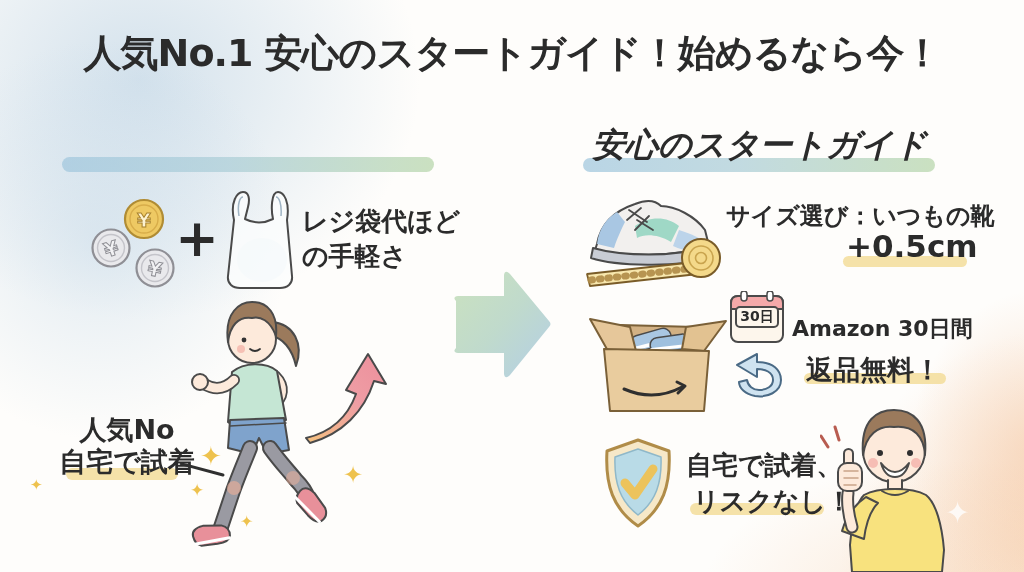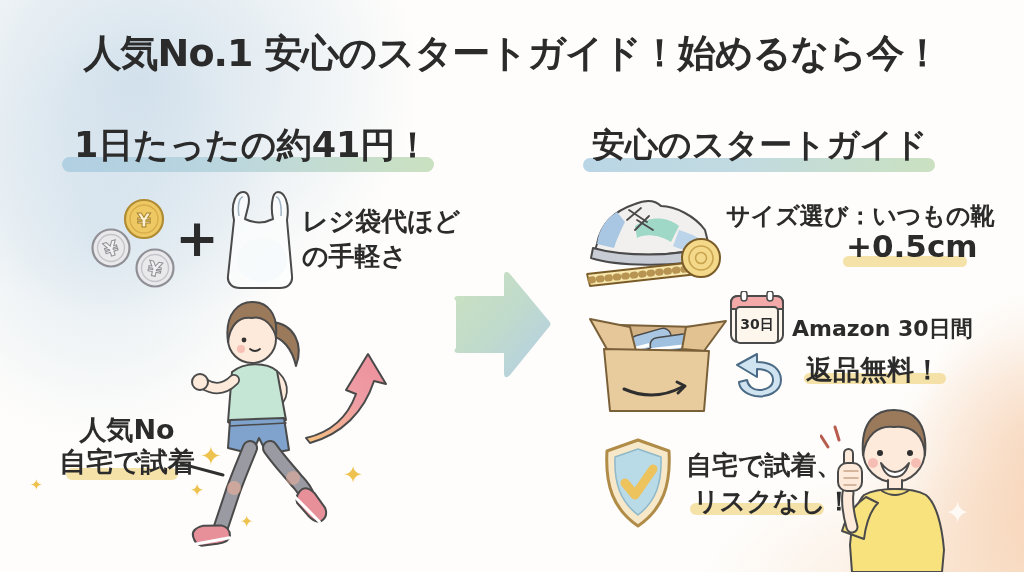--- a/index.html
+++ b/index.html
@@ -9,47 +9,46 @@
     font-family:"DejaVu Sans","Liberation Sans",sans-serif;
     color:#2b2b2b;font-weight:bold;
   }
   .wash{position:absolute;pointer-events:none;z-index:1;}
   .abs{position:absolute;z-index:3;white-space:nowrap;}
   .hl{position:absolute;z-index:2;border-radius:7px;}
   .hl-yellow{background:#f3dd9a;opacity:.85;}
   .underline-grad{background:linear-gradient(90deg,#a3c8de 0%,#aecfd8 45%,#b9d7ad 100%);opacity:.75;border-radius:8px;}
   .title{left:0;top:28px;width:1024px;text-align:center;font-size:38px;letter-spacing:-1px;}
   .h-left{left:74px;top:122px;font-size:35px;}
-  .h-right{left:592px;top:123px;font-size:33px;}
+  .h-right{left:592px;top:123px;font-size:33px;font-style:italic;}
   .cap{font-size:26px;line-height:35px;}
   .plus{left:174px;top:208px;width:46px;text-align:center;font-size:52px;}
   .knee{left:42px;top:414px;width:170px;text-align:center;font-size:27px;line-height:32px;white-space:nowrap;}
   .knee span{display:block;}
   .pointer{position:absolute;z-index:3;left:180px;top:462px;width:46px;height:3px;background:#2f2f2f;border-radius:2px;transform:rotate(15deg);transform-origin:left center;}
   .sparkle{position:absolute;z-index:3;color:#eec24e;line-height:1;}
   .sparkle.white{color:#ffffff;opacity:.8;}
   .cal-label-wrap{left:729px;top:306px;width:56px;display:flex;justify-content:center;}
-  .cal-label{font-size:14px;border:2px solid #4a4a4a;border-radius:5px;padding:8px 3px;background:#fdf6ec;}
+  .cal-label{font-size:14px;border:2px solid #4a4a4a;border-radius:5px;padding:0 3px;background:#fdf6ec;}
   svg{display:block;}
 </style>
 </head>
 <body>
 
 <div id="canvas">
 
   <div class="wash" style="left:-140px;top:-160px;width:560px;height:480px;background:radial-gradient(closest-side,rgba(176,203,224,.55),rgba(176,203,224,0));"></div>
   <div class="wash" style="left:-90px;top:40px;width:380px;height:400px;background:radial-gradient(closest-side,rgba(183,208,227,.40),rgba(183,208,227,0));"></div>
   <div class="wash" style="left:840px;top:330px;width:430px;height:430px;background:radial-gradient(closest-side,rgba(246,205,170,.65),rgba(246,205,170,0));"></div>
   <div class="wash" style="left:700px;top:460px;width:520px;height:280px;background:radial-gradient(closest-side,rgba(247,214,184,.55),rgba(247,214,184,0));"></div>
   <div class="wash" style="left:910px;top:290px;width:260px;height:320px;background:radial-gradient(closest-side,rgba(244,196,158,.5),rgba(244,196,158,0));"></div>
 
   <div class="abs title">人気No.1 安心のスタートガイド！始めるなら今！</div>
 
   <div class="hl underline-grad" style="left:62px;top:157px;width:372px;height:15px;"></div>
-  <div class="abs h-left">1日たったの約41円！</div>
 
   <svg class="abs" style="left:82px;top:192px;" width="100" height="100" viewBox="0 0 100 100">
     <circle cx="29" cy="56" r="18.5" fill="#e9e9ec" stroke="#8f8f95" stroke-width="2.2"></circle>
     <circle cx="29" cy="56" r="13.5" fill="none" stroke="#c4c4ca" stroke-width="1.4"></circle>
     <text x="29" y="64" font-size="20" text-anchor="middle" fill="#f2f2f4" stroke="#8f8f95" stroke-width="1" transform="rotate(-18 29 56)" font-weight="bold">¥</text>
     <circle cx="62" cy="27" r="19" fill="#eec963" stroke="#b08c34" stroke-width="2.2"></circle>
     <circle cx="62" cy="27" r="14" fill="none" stroke="#d8ad4a" stroke-width="1.4"></circle>
     <text x="62" y="35" font-size="20" text-anchor="middle" fill="#fdf3d2" stroke="#a8822e" stroke-width="1" font-weight="bold">¥</text>
     <circle cx="73" cy="76" r="18.5" fill="#e9e9ec" stroke="#8f8f95" stroke-width="2.2"></circle>
     <circle cx="73" cy="76" r="13.5" fill="none" stroke="#c4c4ca" stroke-width="1.4"></circle>

